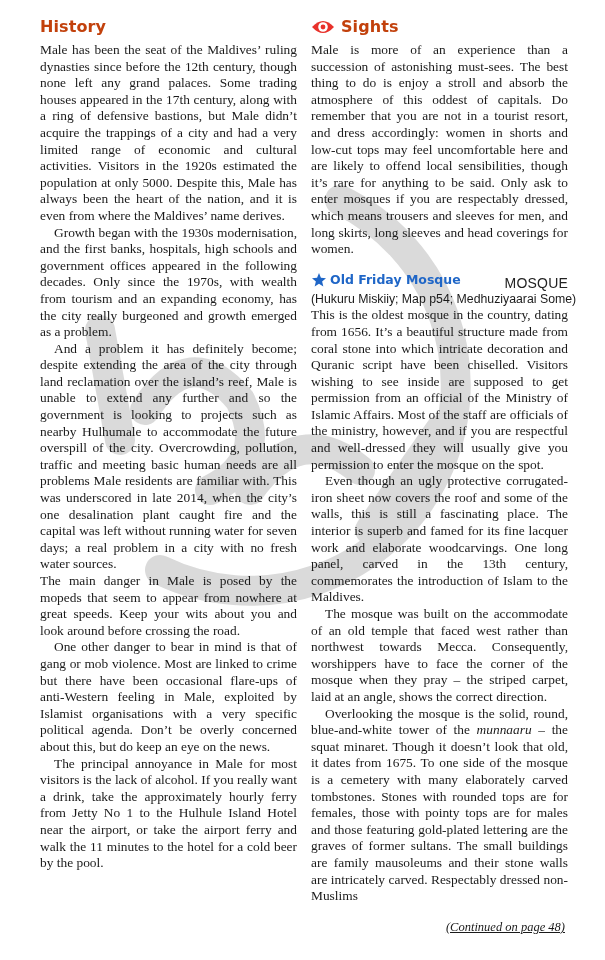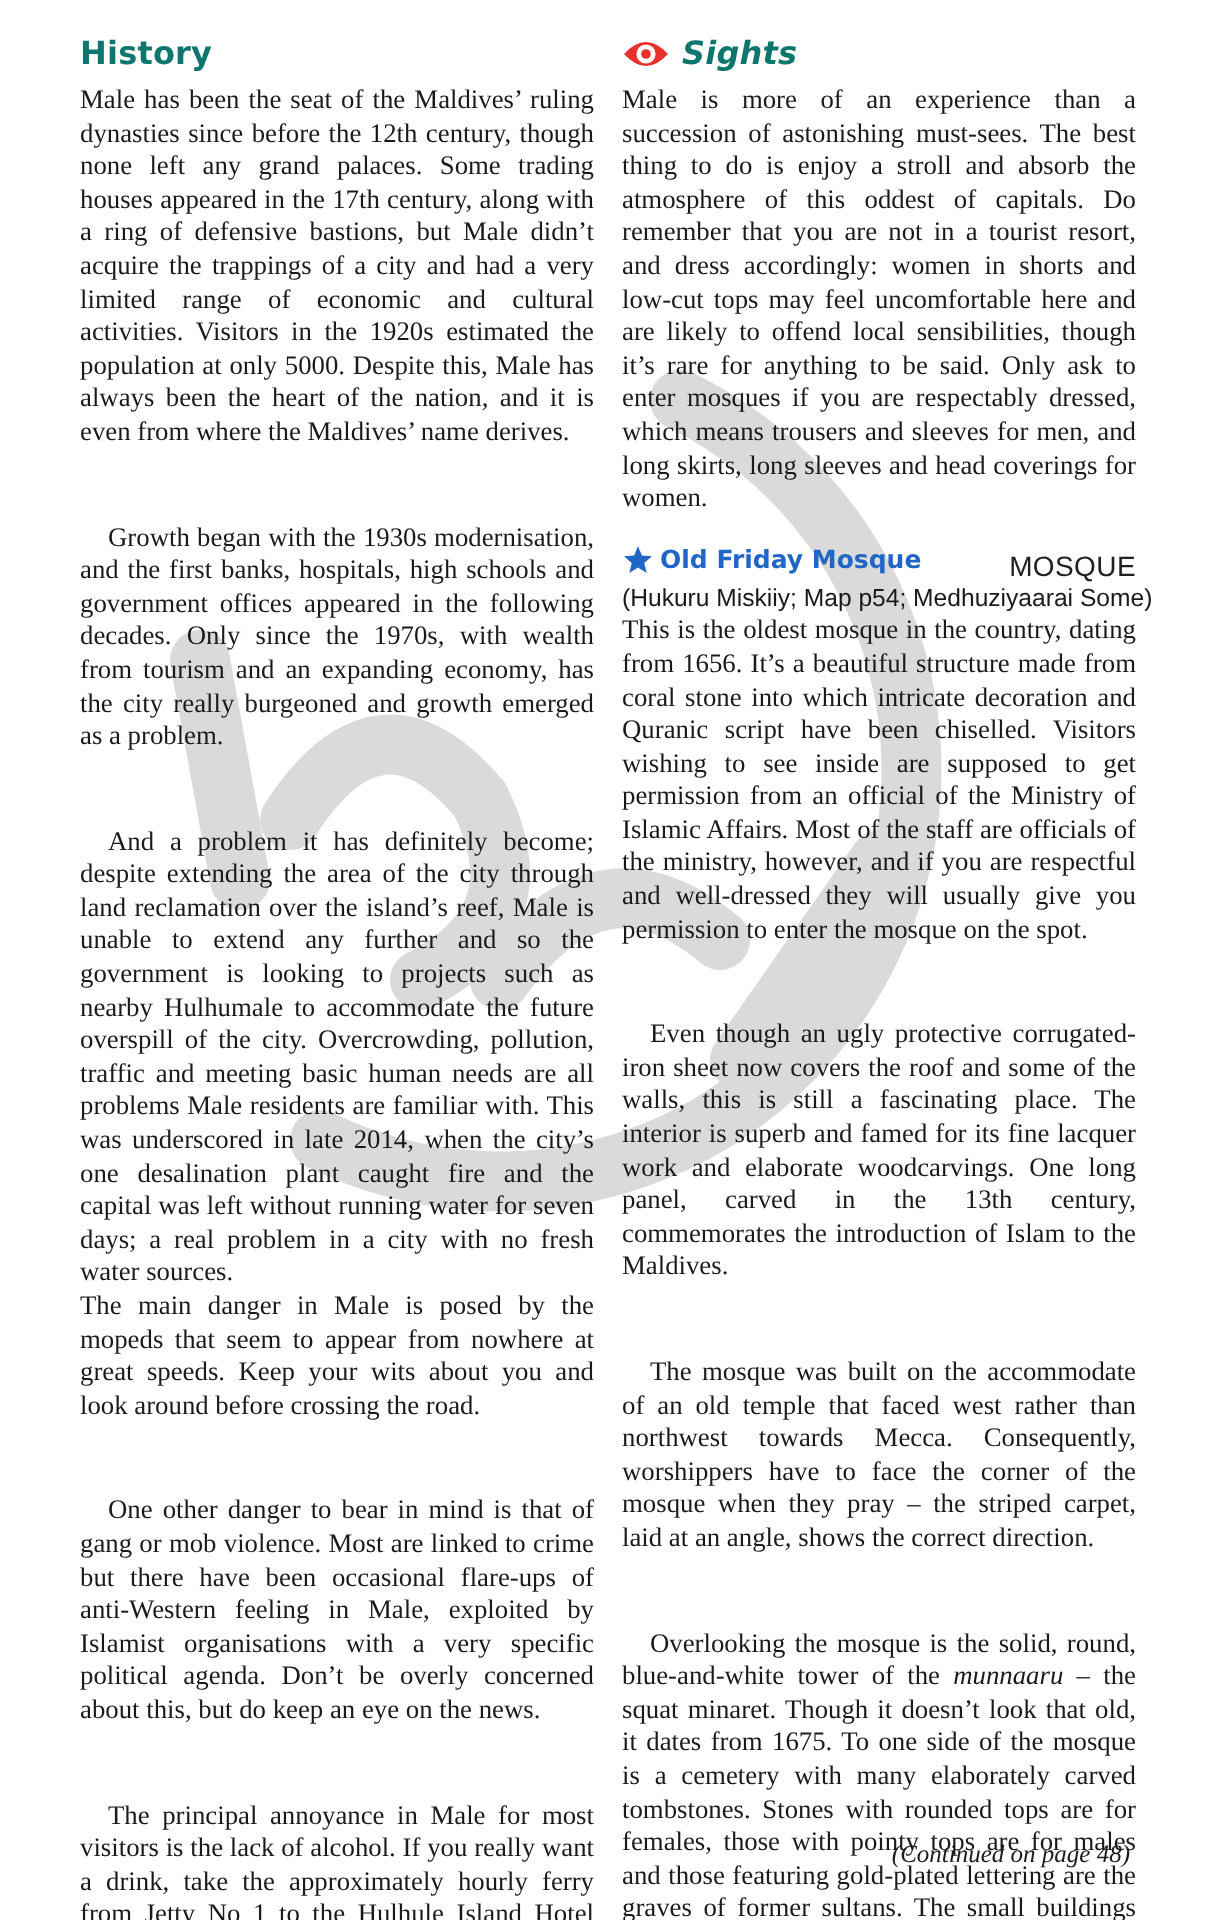--- a/index.html
+++ b/index.html
@@ -6,44 +6,44 @@
     body {
       width: 605px; height: 960px; background: #ffffff; position: relative; overflow: hidden;
       font-family: "DejaVu Serif", "Liberation Serif", serif; color: #1a1a1a;
     }
     .watermark { position: absolute; left: 40px; top: 170px; width: 520px; height: 470px; z-index: 0; pointer-events: none; }
     .col { position: absolute; top: 16px; width: 257px; z-index: 1; }
     .col-left { left: 40px; }
     .col-right { left: 311px; }
     h2 {
       font-family: "DejaVu Sans", "Liberation Sans", sans-serif; font-weight: bold;
-      font-size: 16px; margin: 0 0 4px 0; color: #0f766e; letter-spacing: 0.1px; line-height: 22px;
+      font-size: 16px; margin: 0 0 4px 0; color: #c2410c; letter-spacing: 0.1px; line-height: 22px;
     }
     .h2-spaced { margin-top: 17px; }
     p {
       margin: 0; font-family: "Liberation Serif", "DejaVu Serif", serif; font-size: 13.4px;
       line-height: 16.6px; text-align: justify; hyphens: manual;
     }
-    p.indent { text-indent: 14px; margin-top: 36px; }
-    .sights-head { display: flex; align-items: center; gap: 6px; font-style: italic; }
+    p.indent { text-indent: 14px; }
+    .sights-head { display: flex; align-items: center; gap: 6px; }
     .eye-icon { width: 24px; height: 18px; display: inline-block; }
     .poi-head { display: flex; align-items: baseline; justify-content: space-between; margin-top: 14px; }
     .poi-name {
       font-family: "DejaVu Sans", "Liberation Sans", sans-serif; font-weight: bold; font-size: 12.5px; color: #1f66c7;
       display: flex; align-items: center; gap: 3px;
     }
     .star-icon { width: 16px; height: 16px; display: inline-block; }
     .poi-type { font-family: Liberation Sans, sans-serif; font-size: 14px; letter-spacing: 0.2px; color: #222; text-align: right; }
     .poi-meta {
       font-family: "Liberation Sans", "DejaVu Sans", sans-serif; font-size: 12.3px; line-height: 16.6px;
       text-align: justify; text-align-last: justify; white-space: nowrap;
     }
     .continued {
       position: absolute; right: 40px; top: 920px; font-family: "Liberation Serif", serif; font-style: italic;
-      font-size: 12.5px; z-index: 1;
+      font-size: 12.5px; z-index: 1; text-decoration: underline;
     }
     em { font-style: italic; }
   </style>
 </head>
 <body>
 
 <svg class="watermark" viewBox="0 0 520 470">
   <g fill="none" stroke="#d4d4d4" stroke-width="30" stroke-linecap="round" opacity="0.85">
     <path d="M 300 30 A 205 205 0 1 1 120 400"></path>
     <path d="M 60 160 L 80 270"></path>

